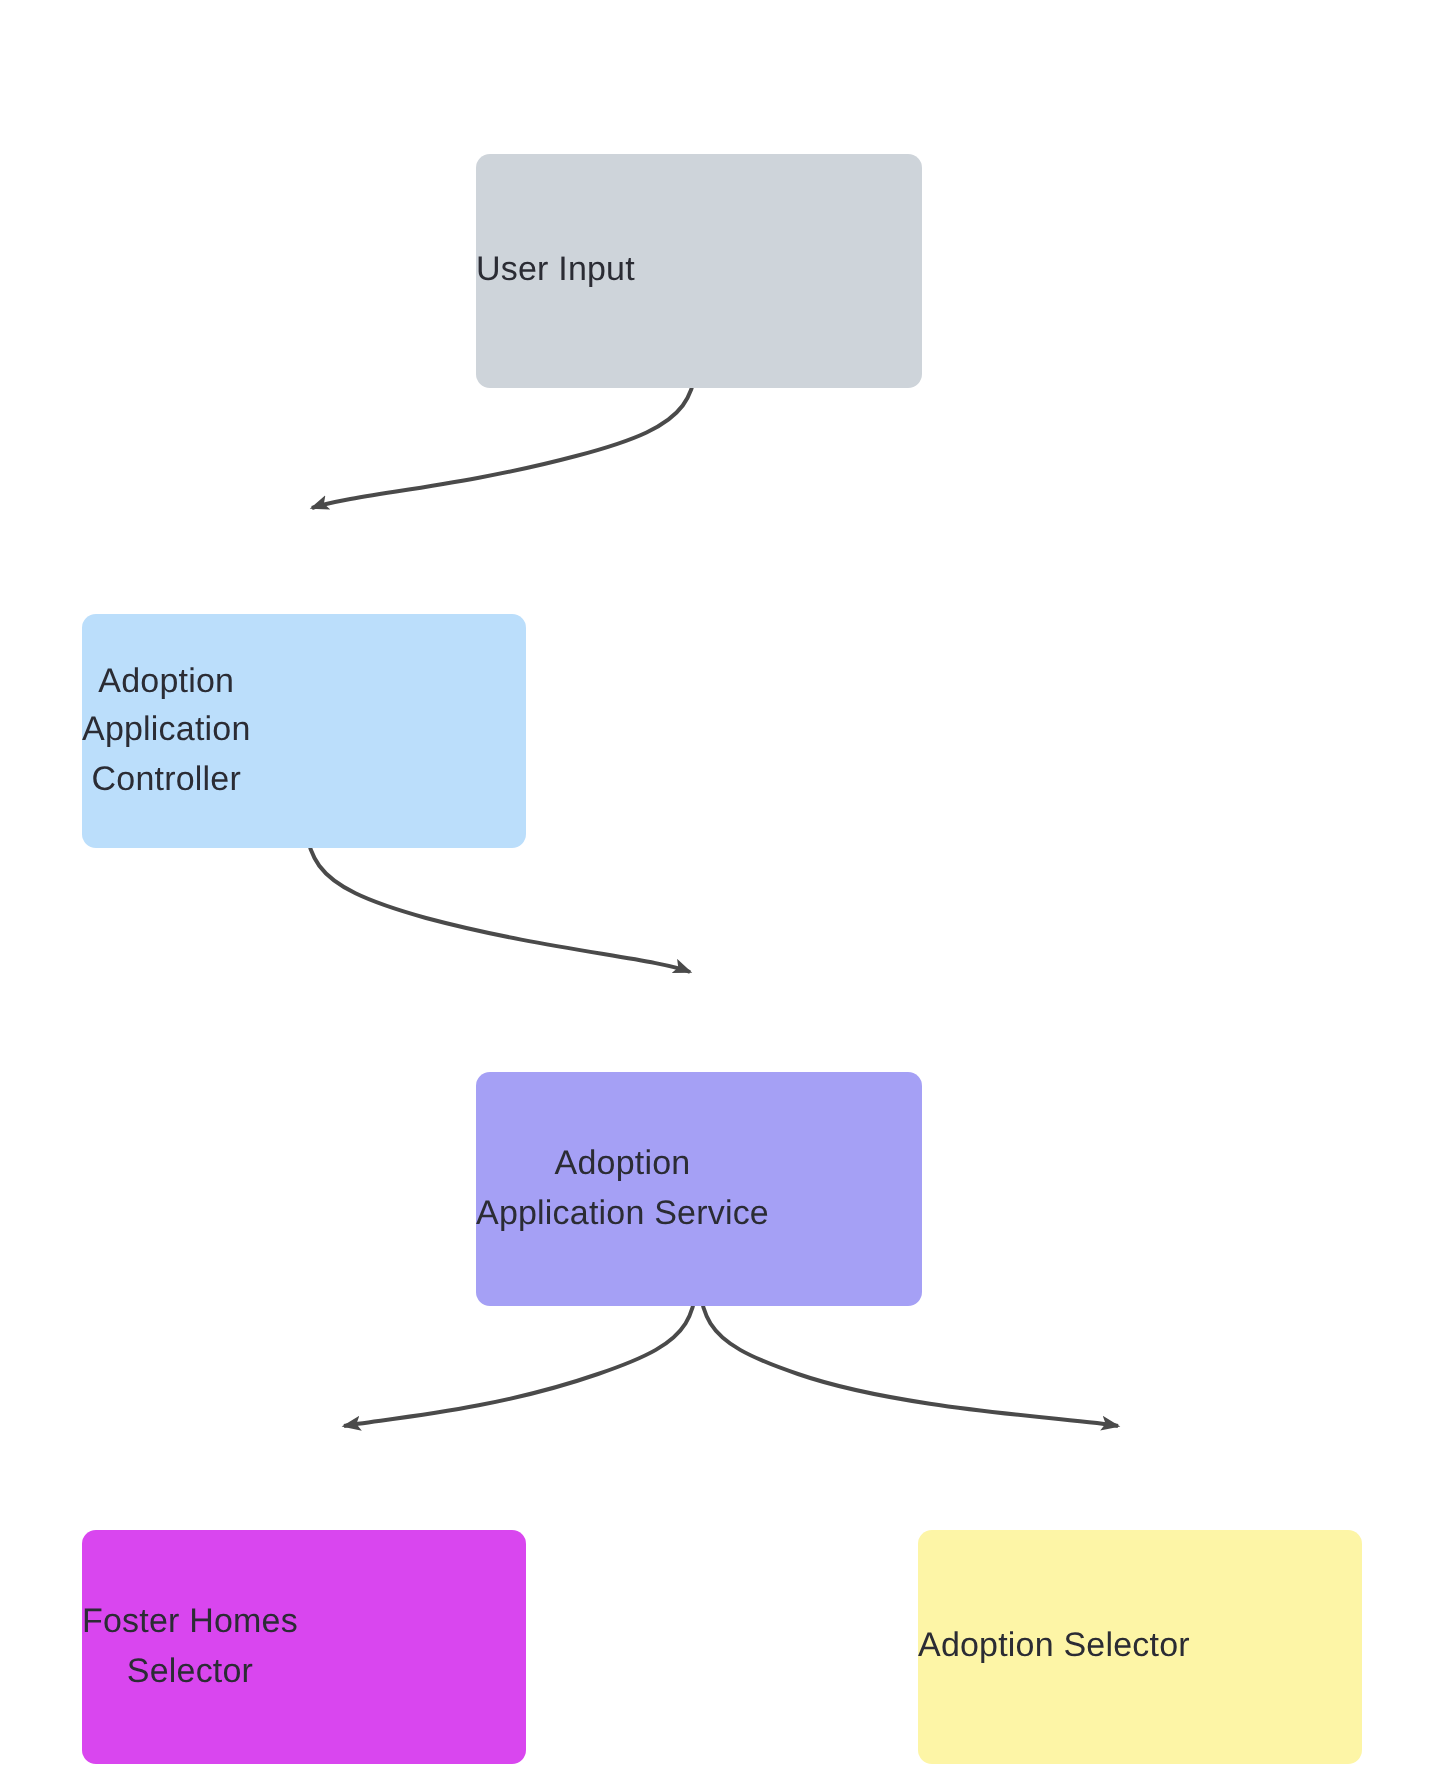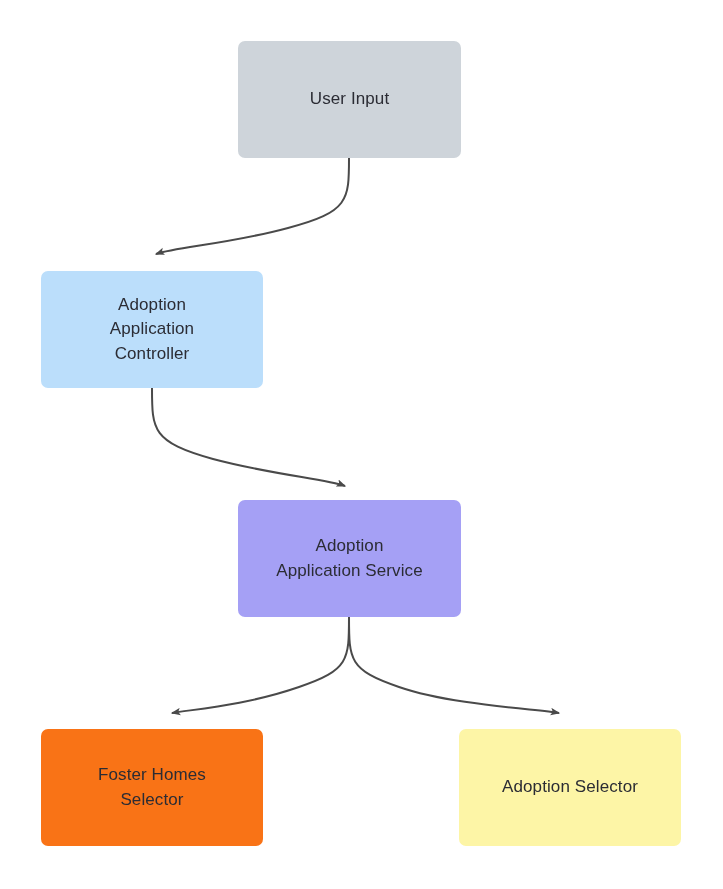--- a/index.html
+++ b/index.html
@@ -25,28 +25,28 @@
     top: 0;
     width: 723px;
     height: 889px;
   }
   .node {
     position: absolute;
     box-sizing: border-box;
     border-radius: 7px;
     display: flex;
     align-items: center;
-    justify-content: center;
     text-align: center;
     color: #2b2c34;
     font-size: 17px;
     line-height: 24.5px;
     letter-spacing: 0.1px;
     white-space: pre-line;
     z-index: 2;
+    margin-top: 36px;
   }
   .node-label {
     display: block;
     white-space: pre-line;
   }
   #node-user-input {
     left: 238px;
     top: 41px;
     width: 223px;
     height: 117px;
@@ -64,21 +64,21 @@
     top: 500px;
     width: 223px;
     height: 117px;
     background: #a5a0f5;
   }
   #node-foster-homes-selector {
     left: 41px;
     top: 729px;
     width: 222px;
     height: 117px;
-    background: #f97316;
+    background: #d946ef;
   }
   #node-shelters-selector {
     left: 459px;
     top: 729px;
     width: 222px;
     height: 117px;
     background: #fdf5a6;
   }
 </style>
 </head>

